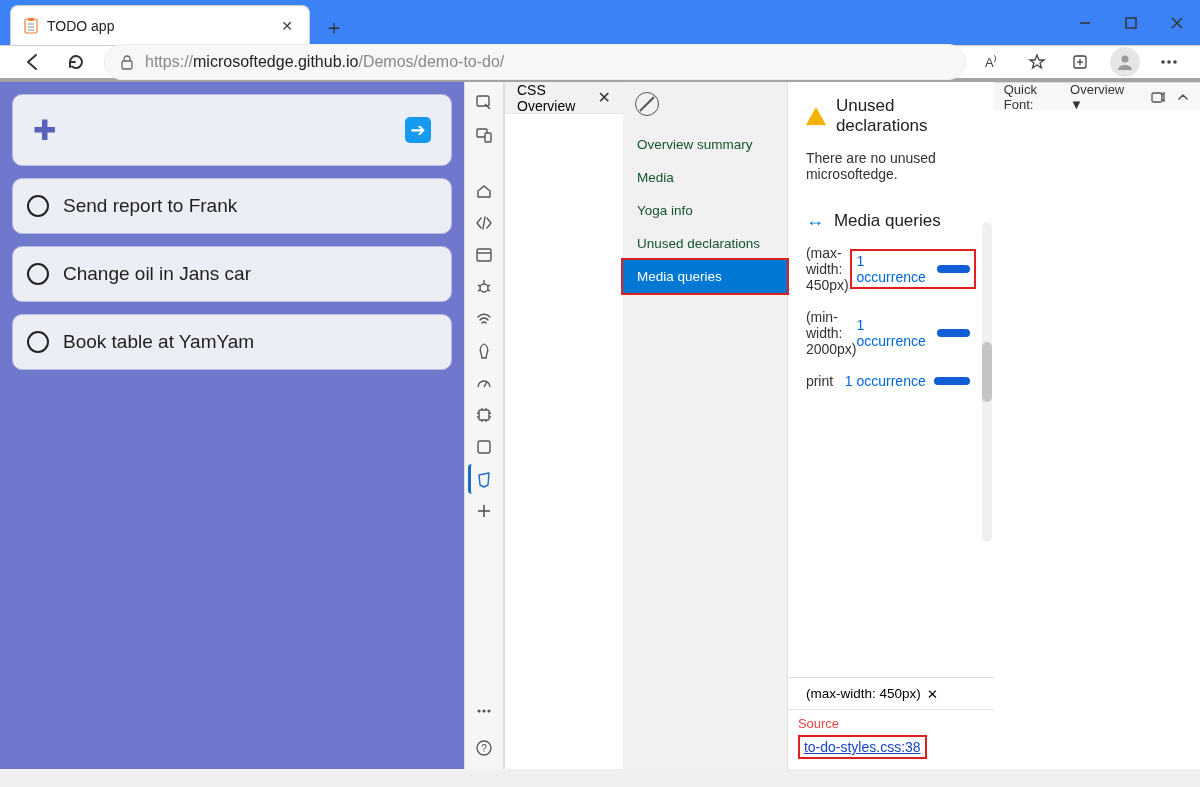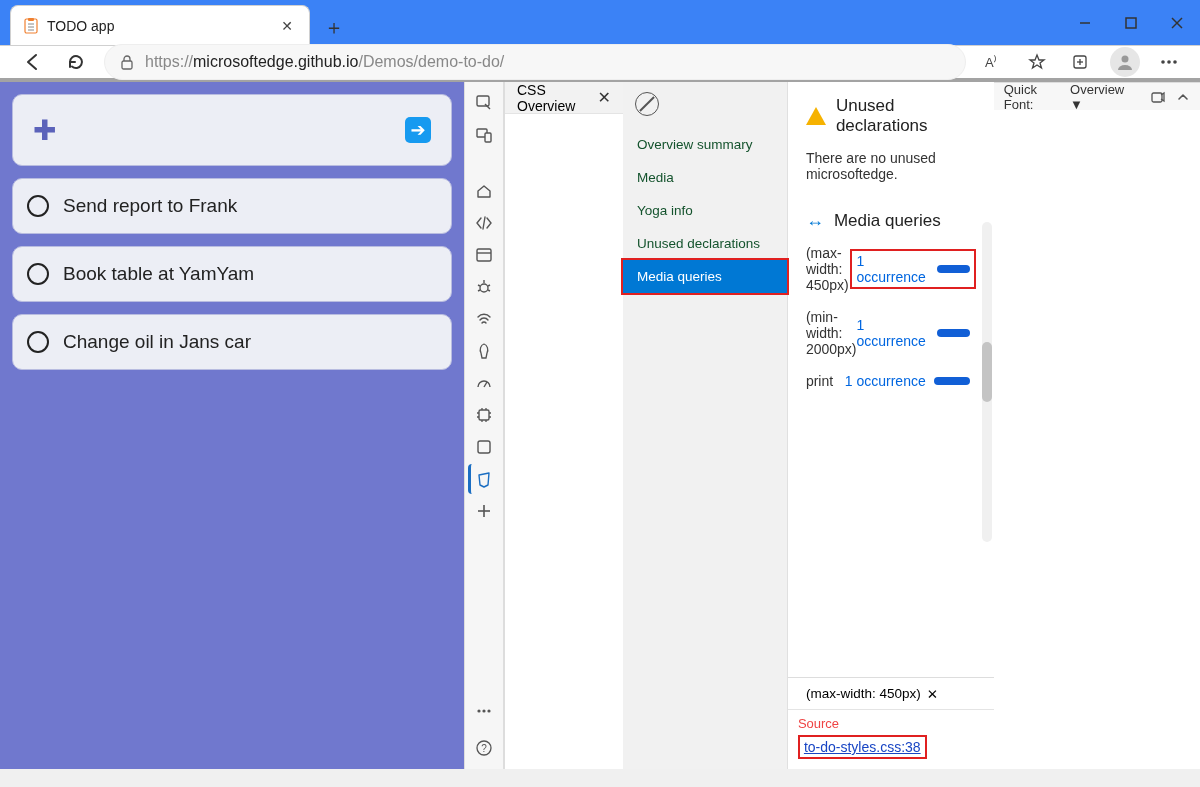--- a/index.html
+++ b/index.html
@@ -193,25 +193,25 @@
     <div class="todo-input">
       <span class="plus-purple">✚</span>
       <span class="arrow-blue-box">➔</span>
     </div>
     <div class="todo-item">
       <span class="radio"></span>
       <span>Send report to Frank</span>
     </div>
     <div class="todo-item">
       <span class="radio"></span>
-      <span>Book table at YamYam</span>
+      <span>Change oil in Jans car</span>
     </div>
     <div class="todo-item">
       <span class="radio"></span>
-      <span>Change oil in Jans car</span>
+      <span>Book table at YamYam</span>
     </div>
   </div>
 
   <div class="dt-mini">
     <div class="mi">
         <svg width="18" height="18">
           <rect x="2" y="2" width="12" height="10" rx="1.5" fill="none" stroke="#555" stroke-width="1.4"></rect>
           <path d="M10 10l5 5" stroke="#555" stroke-width="1.4"></path>
         </svg>
       </div>

